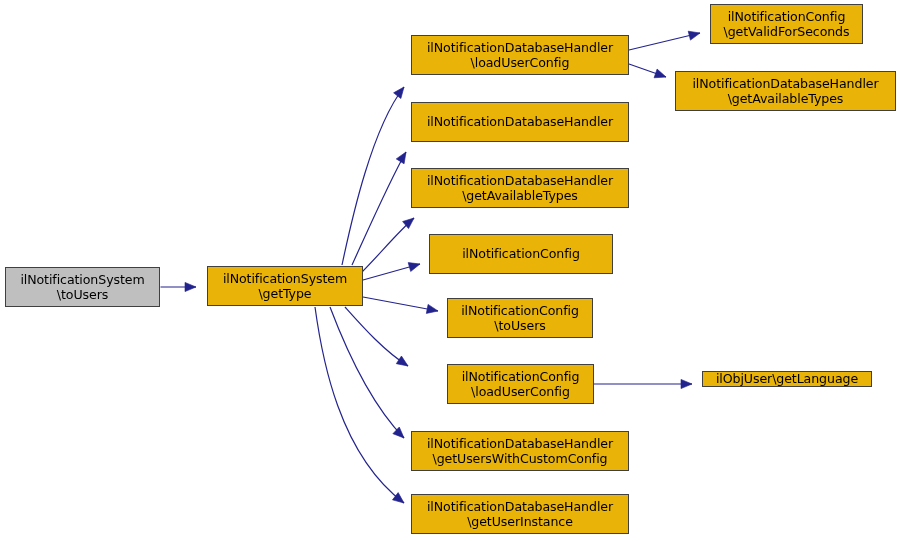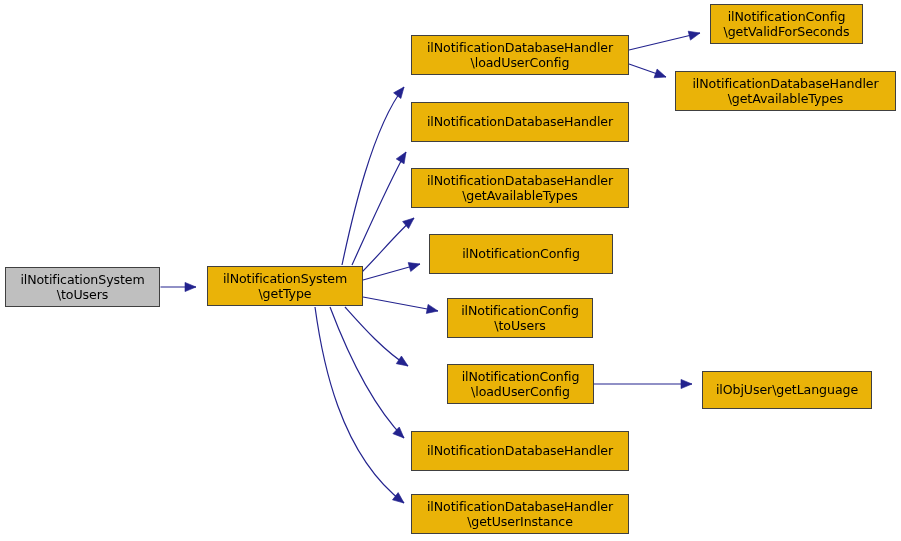--- a/index.html
+++ b/index.html
@@ -111,30 +111,31 @@
       <div class="node-box" style="left: 447px; top: 298px; width: 146px; height: 40px;">
         <span class="node-line">ilNotificationConfig</span>
         <span class="node-line">\toUsers</span>
       </div>
       <div class="node-box" style="left: 447px; top: 364px; width: 147px; height: 40px;">
         <span class="node-line">ilNotificationConfig</span>
         <span class="node-line">\loadUserConfig</span>
       </div>
       <div class="node-box" style="left: 411px; top: 431px; width: 218px; height: 40px;">
         <span class="node-line">ilNotificationDatabaseHandler</span>
+        <span class="node-line">\getUsersWithCustomConfig</span>
       </div>
       <div class="node-box" style="left: 411px; top: 494px; width: 218px; height: 40px;">
         <span class="node-line">ilNotificationDatabaseHandler</span>
         <span class="node-line">\getUserInstance</span>
       </div>
       <div class="node-box" style="left: 710px; top: 4px; width: 153px; height: 40px;">
         <span class="node-line">ilNotificationConfig</span>
         <span class="node-line">\getValidForSeconds</span>
       </div>
       <div class="node-box" style="left: 675px; top: 71px; width: 221px; height: 40px;">
         <span class="node-line">ilNotificationDatabaseHandler</span>
         <span class="node-line">\getAvailableTypes</span>
       </div>
-      <div class="node-box" style="left: 702px; top: 371px; width: 170px; height: 38px;">
+      <div class="node-box" style="left: 702px; top: 371px; width: 170px; height: 16px;">
         <span class="node-line">ilObjUser\getLanguage</span>
       </div>
     </div>
 </div>
 
 </body></html>

